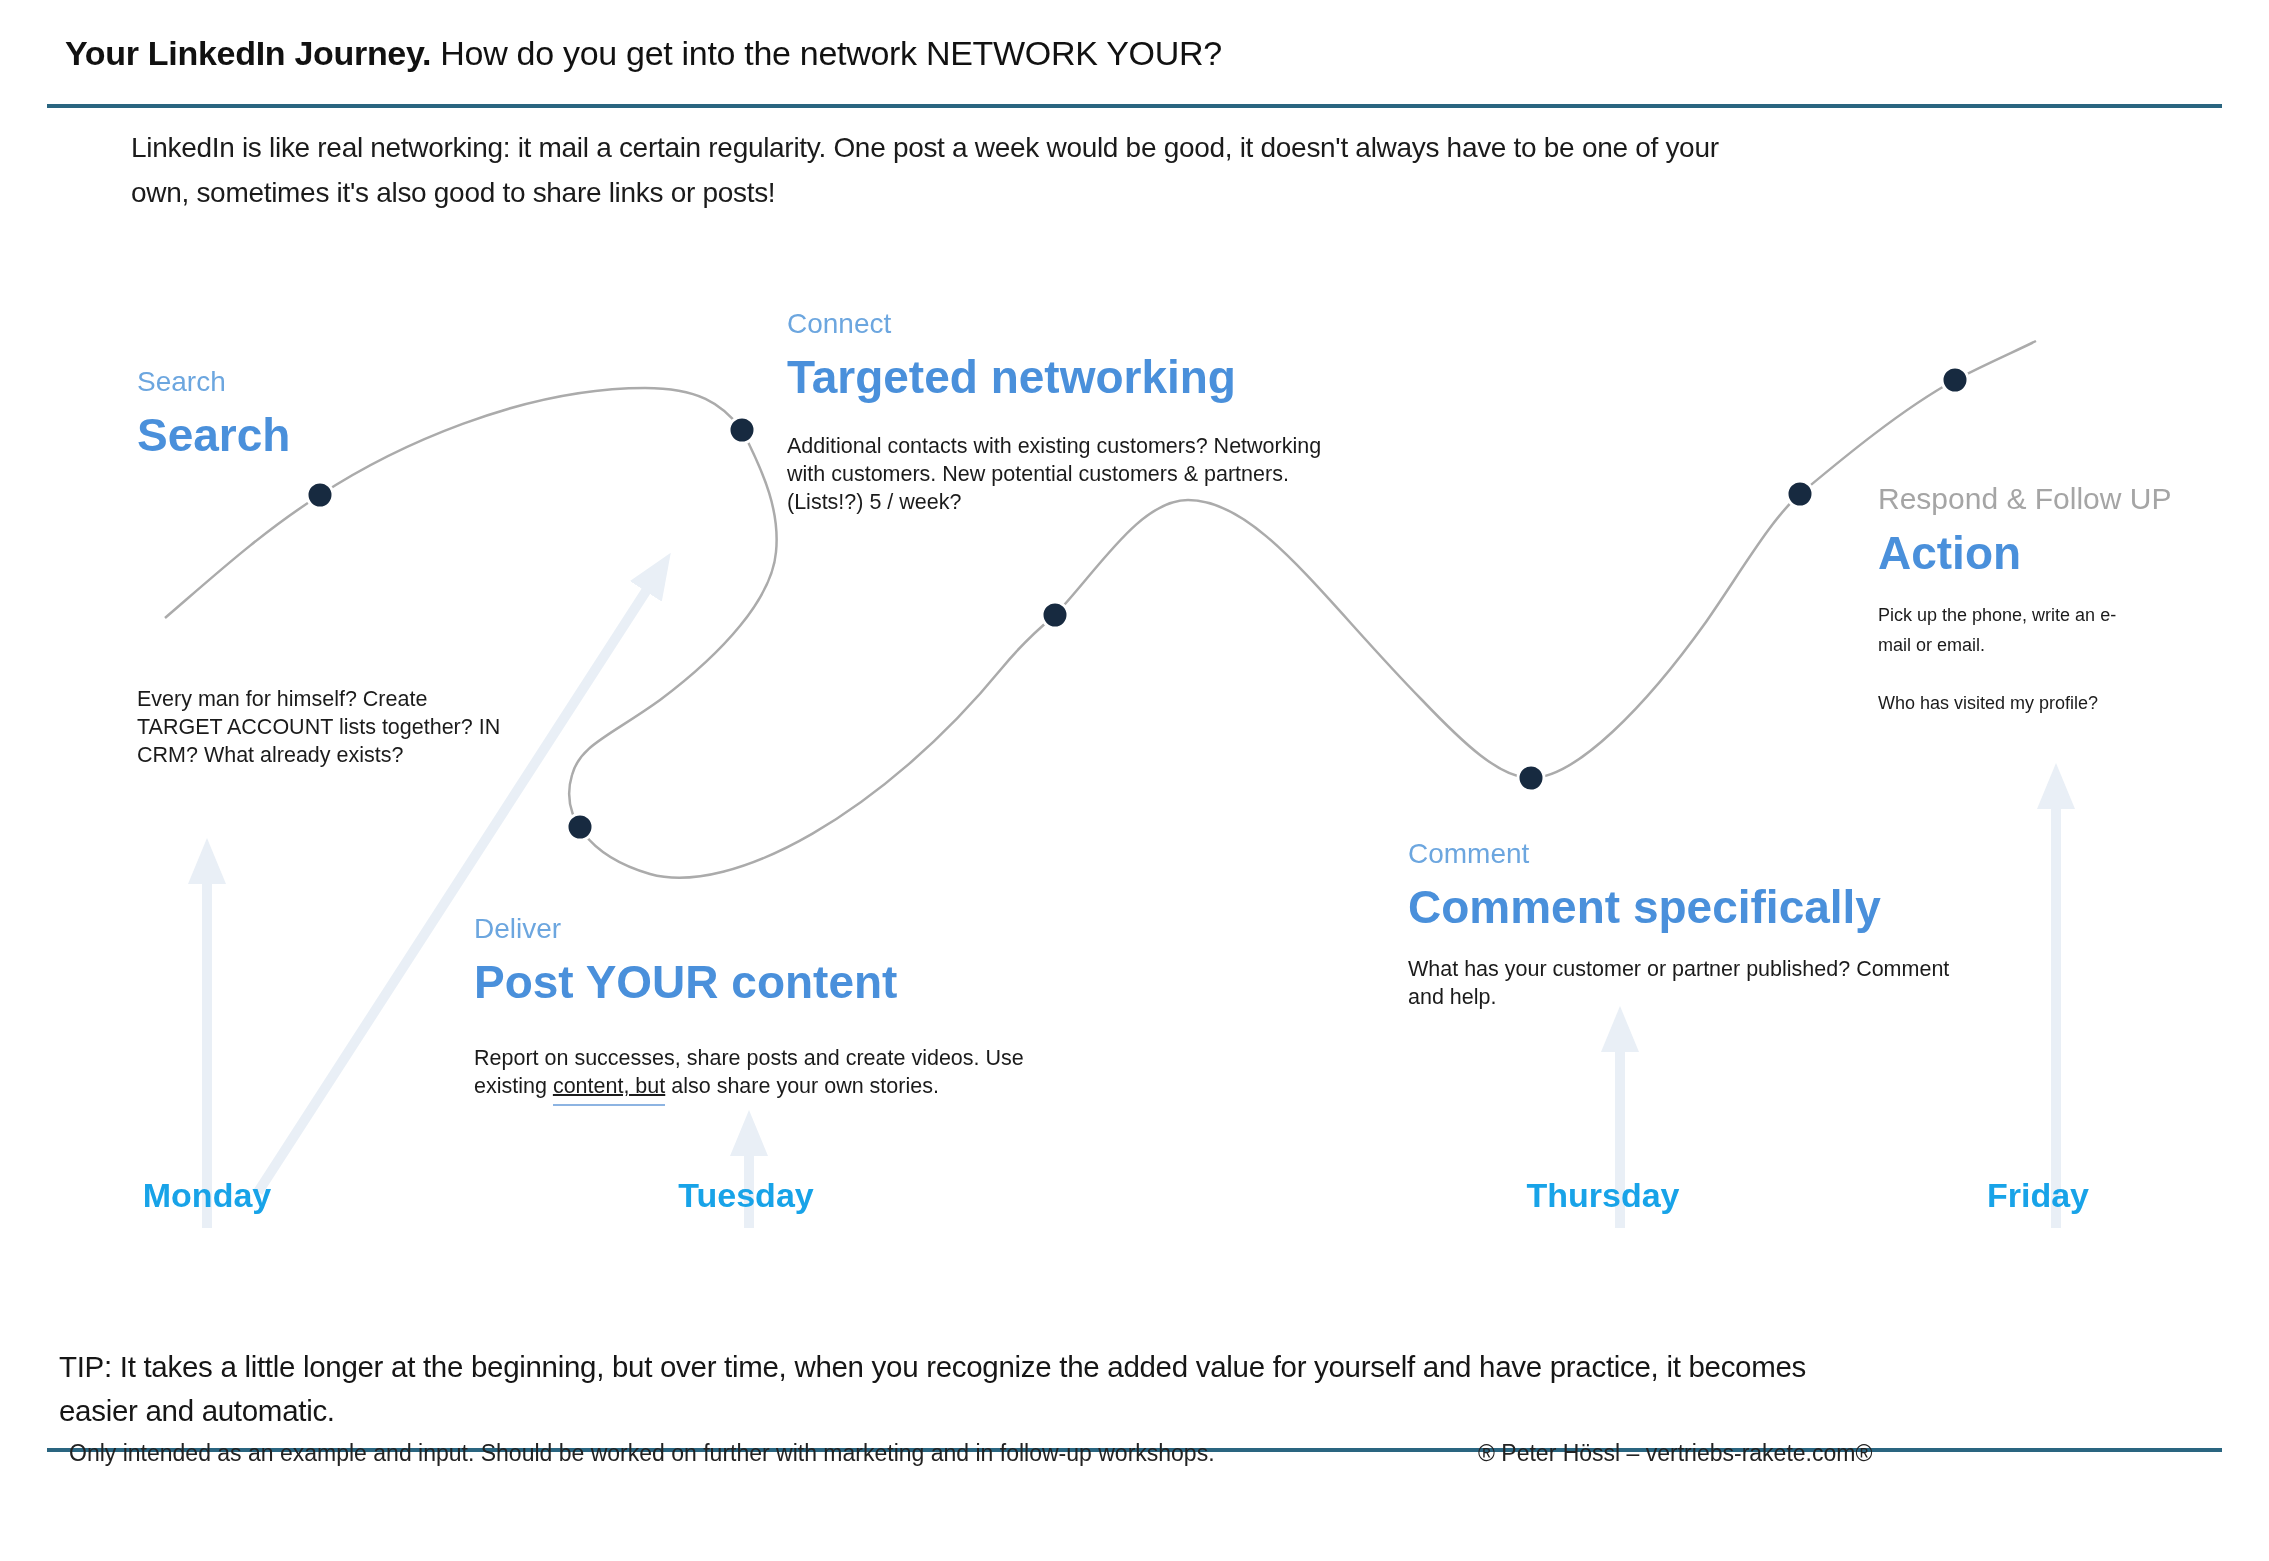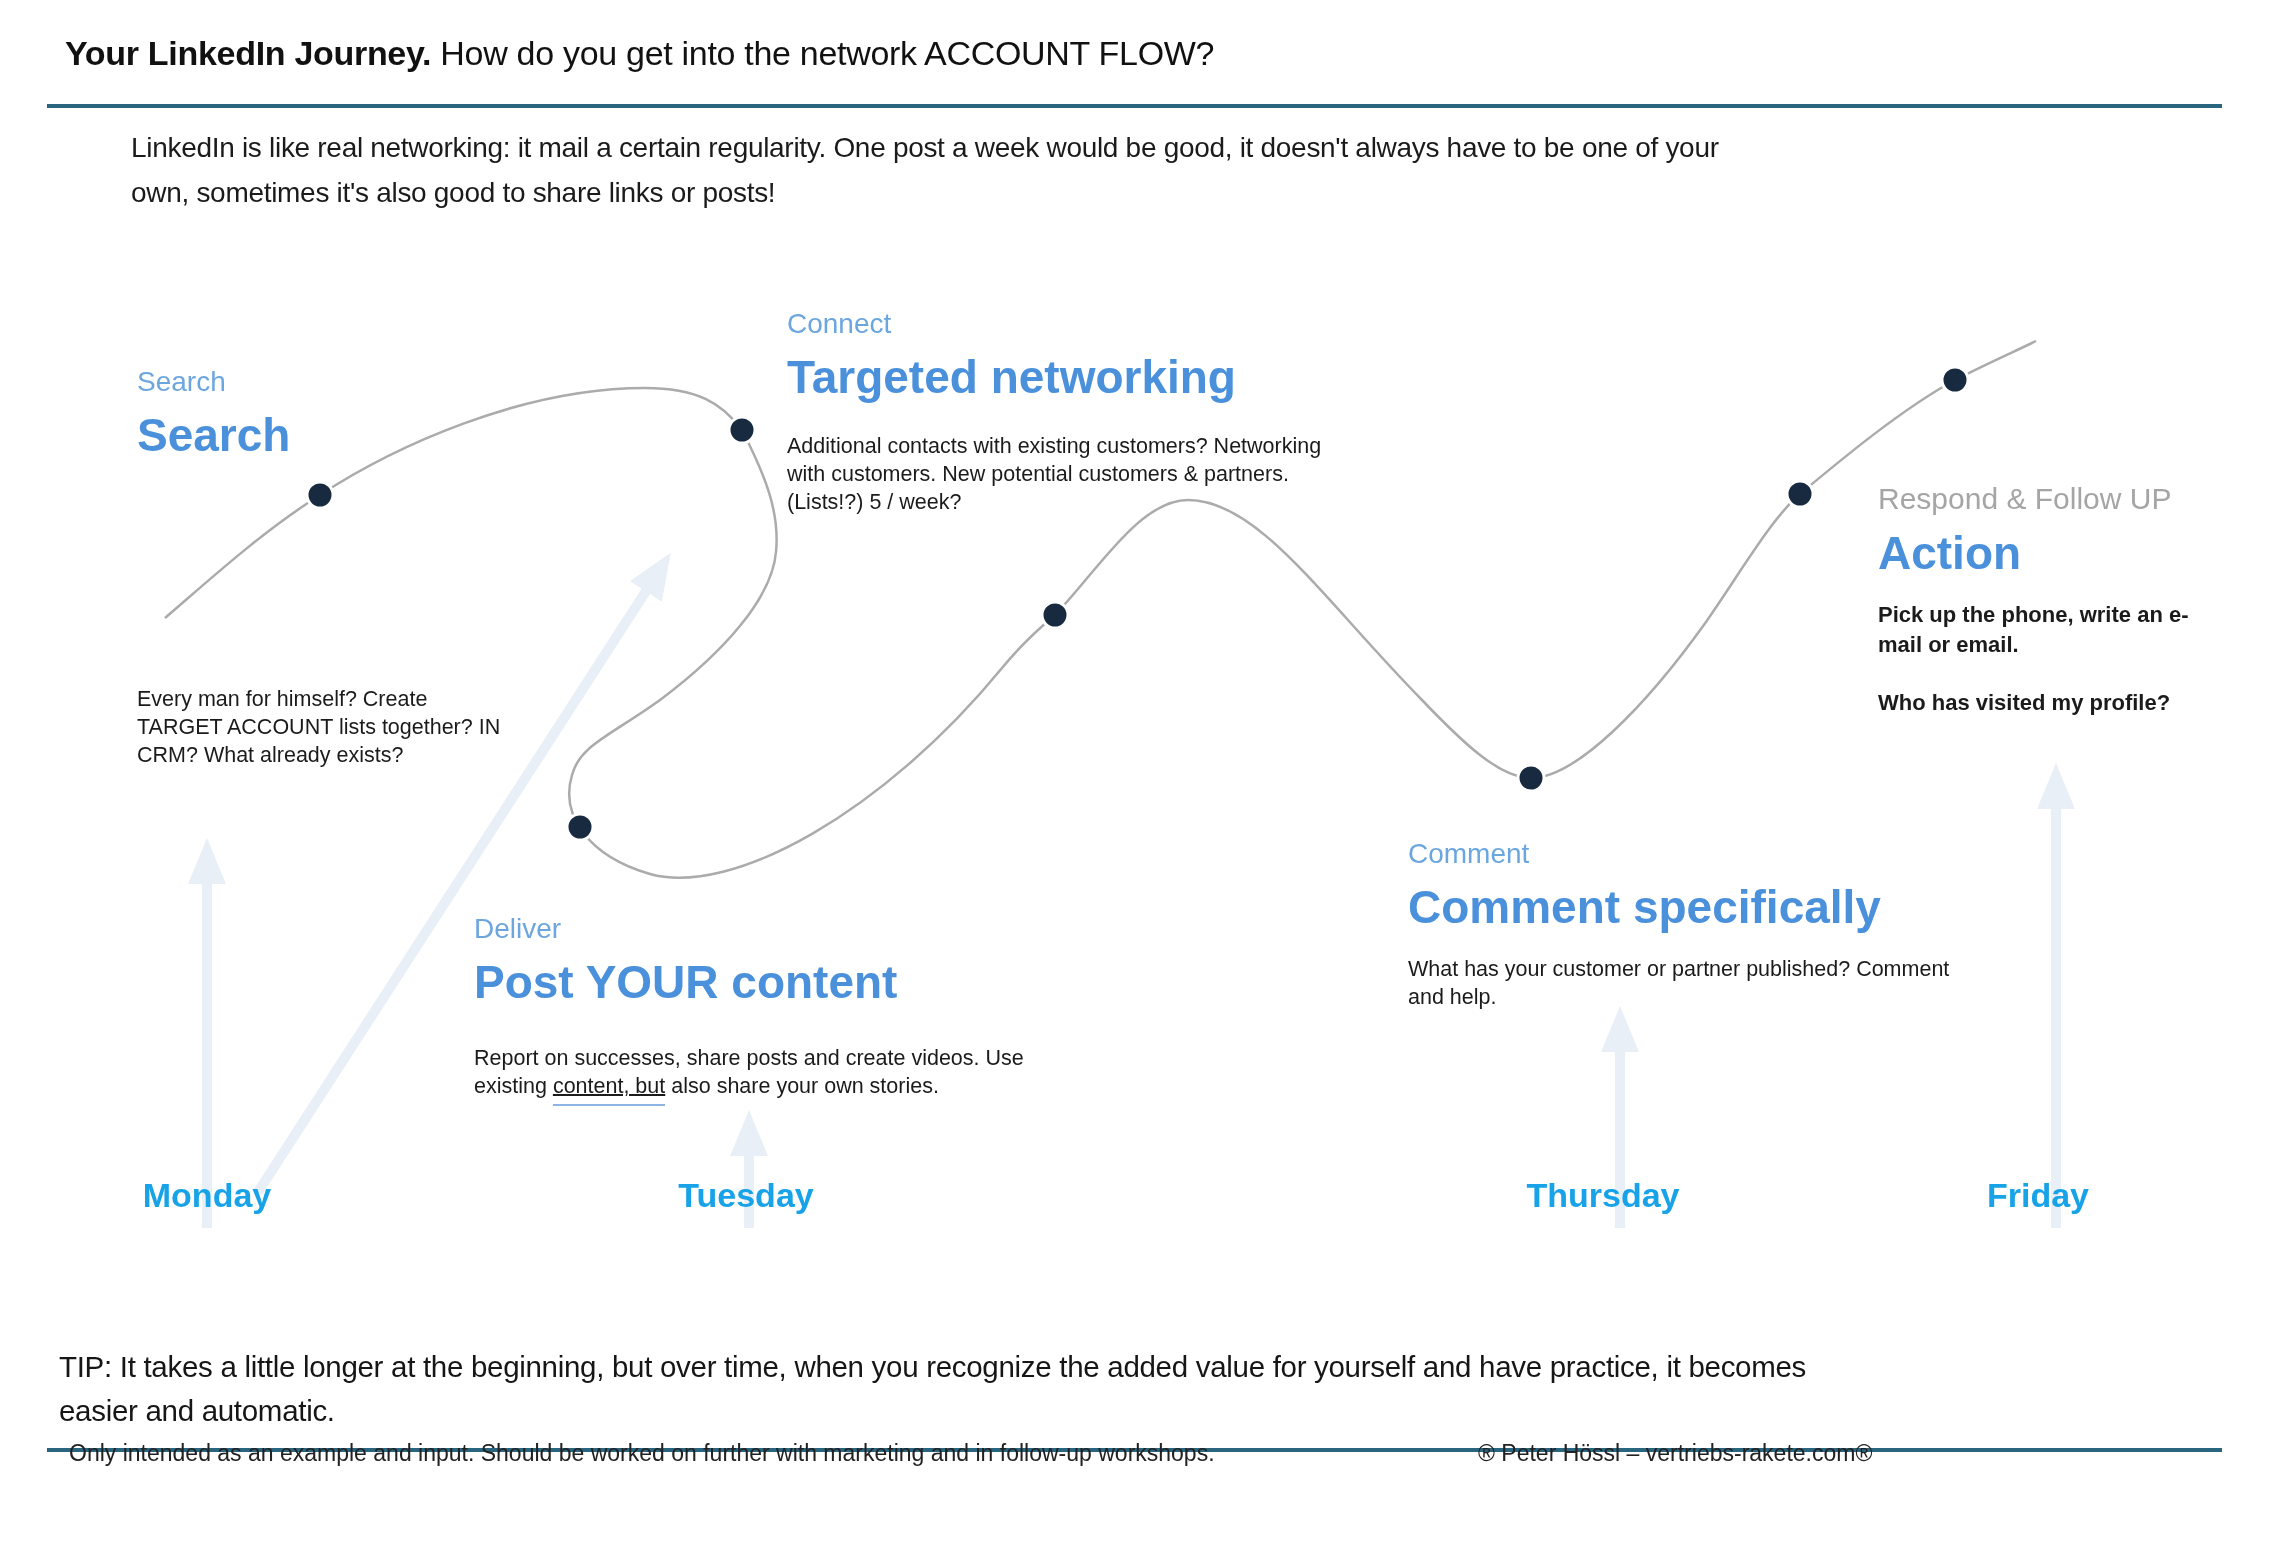--- a/index.html
+++ b/index.html
@@ -22,21 +22,21 @@
   .rule-bottom { top: 1448px; }
 
   .intro { left: 131px; top: 125px; font-size: 28px; line-height: 45px; letter-spacing: -0.3px; color: #1b1b1b; }
 
   
   .stage-label { font-size: 28px; color: #6ca6df; }
   .stage-heading { font-size: 46px; line-height: 54px; font-weight: 700; color: #4a90db; margin-top: 10px; }
   .stage-label.muted { color: #a5a5a5; font-size: 30px; }
 
   .desc { font-size: 21.5px; line-height: 28px; color: #1b1b1b; }
-  .desc-lg { font-size: 22px; line-height: 30px; font-weight: bold; }
+  .desc-lg { font-size: 18px; line-height: 30px; }
 
   .uline {
     text-decoration: underline;
     text-decoration-thickness: 2px;
     border-bottom: 2px solid #8db4e2;
     padding-bottom: 6px;
   }
 
   
   .day { top: 1176px; transform: translateX(-50%); font-size: 34px; font-weight: 700; color: #18a3e8; }
@@ -86,21 +86,21 @@
     <circle cx="320" cy="495" r="13" fill="#172a40" stroke="#ffffff" stroke-width="3"></circle>
     <circle cx="742" cy="430" r="13" fill="#172a40" stroke="#ffffff" stroke-width="3"></circle>
     <circle cx="580" cy="827" r="13" fill="#172a40" stroke="#ffffff" stroke-width="3"></circle>
     <circle cx="1055" cy="615" r="13" fill="#172a40" stroke="#ffffff" stroke-width="3"></circle>
     <circle cx="1531" cy="778" r="13" fill="#172a40" stroke="#ffffff" stroke-width="3"></circle>
     <circle cx="1800" cy="494" r="13" fill="#172a40" stroke="#ffffff" stroke-width="3"></circle>
     <circle cx="1955" cy="380" r="13" fill="#172a40" stroke="#ffffff" stroke-width="3"></circle>
   </svg>
 
   <div class="abs title">
-    <span class="t-bold">Your LinkedIn Journey.</span><span> How do you get into the network ACCOUNT FLOW?</span>
+    <span class="t-bold">Your LinkedIn Journey.</span><span> How do you get into the network NETWORK YOUR?</span>
   </div>
   <div class="rule rule-top"></div>
 
   <div class="abs intro">
     <div>LinkedIn is like real networking: it mail a certain regularity. One post a week would be good, it doesn't always have to be one of your</div>
     <div>own, sometimes it's also good to share links or posts!</div>
   </div>
 
   <div class="abs" style="left:137px; top:366px">
     <div class="stage-label">Search</div>

